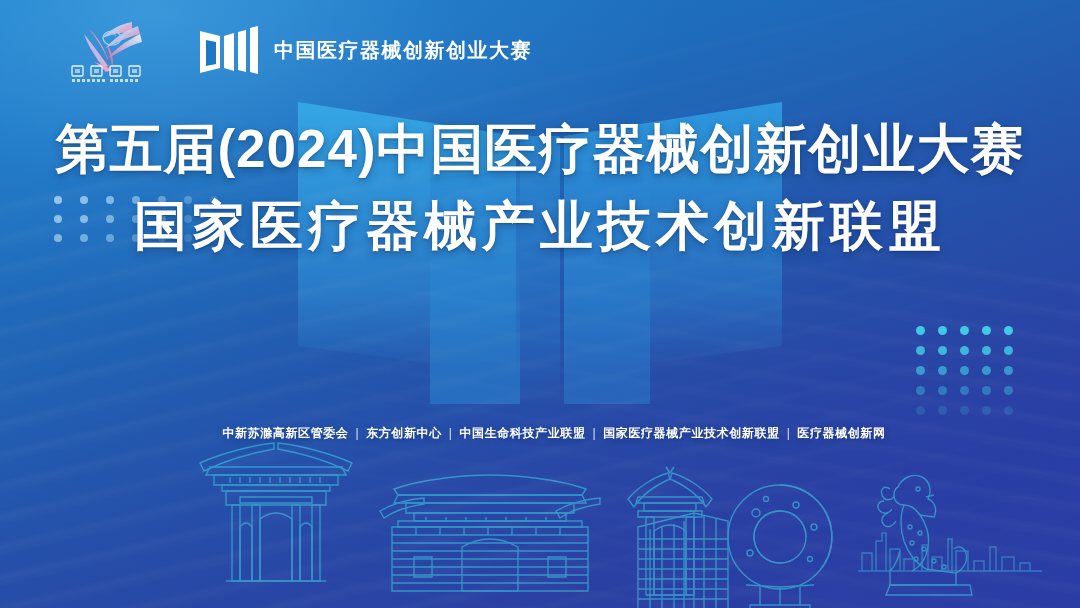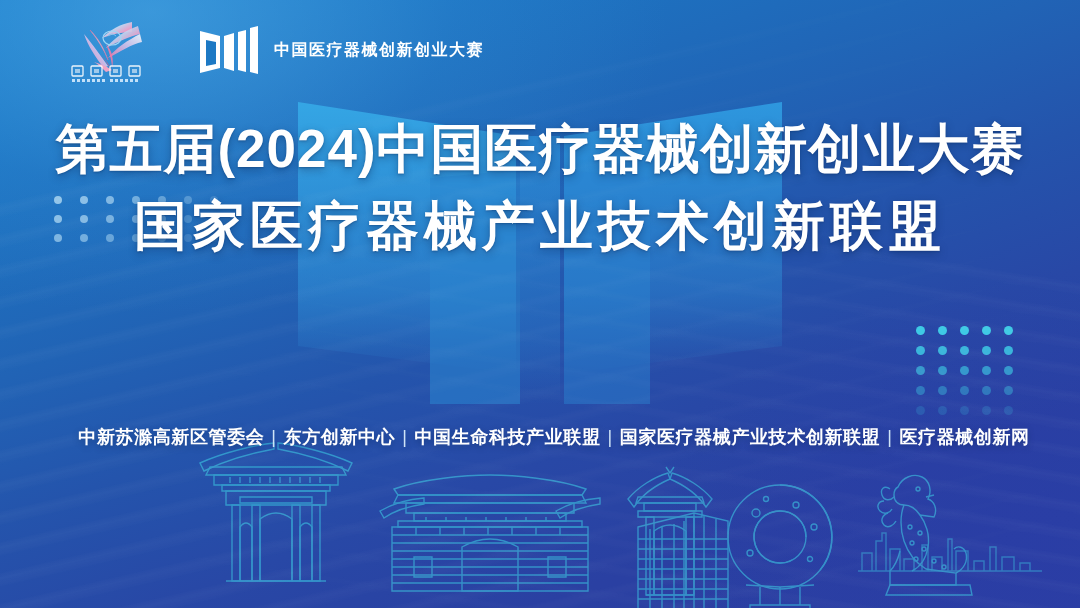--- a/index.html
+++ b/index.html
@@ -84,21 +84,21 @@
            display:flex; align-items:center; z-index:6; }
 
   .logo-ic{ margin-left:60px; width:100px; height:72px; position:relative; }
   .logo-ic svg{ display:block; }
 
   .logo-div{ margin-left:38px; display:flex; align-items:center; }
   .logo-gate-mark{ width:62px; height:52px; }
   .logo-gate-mark svg{ display:block; }
   .logo-words{ margin-left:14px; }
   .logo-cn{
-    color:#ffffff; font-size:16px; font-weight:bold; letter-spacing:1.5px;
+    color:#ffffff; font-size:20px; font-weight:bold; letter-spacing:1.5px;
     line-height:1.15; white-space:nowrap;
   }
   .logo-en{
     color:#eaf4ff; font-size:8.5px; font-weight:bold; letter-spacing:.25px;
     margin-top:3px; white-space:nowrap;
   }
 
   
   .content{ position:absolute; inset:0; z-index:7; text-align:center; }
 
@@ -124,21 +124,21 @@
     text-shadow:0 2px 6px rgba(10,40,90,.4);
   }
 
   .host-title{
     position:absolute; left:0; right:0; top:390px;
     color:#ffffff; font-weight:bold; font-size:17px; letter-spacing:3px;
     text-shadow:0 2px 6px rgba(10,40,90,.4);
   }
   .host-list{
     position:absolute; left:0; right:0; top:425px;
-    color:#ffffff; font-weight:bold; font-size:18px; letter-spacing:.6px;
+    color:#ffffff; font-weight:bold; font-size:12px; letter-spacing:.6px;
     white-space:nowrap;
     text-shadow:0 2px 6px rgba(10,40,90,.45);
     margin-left:28px;
   }
   .host-list .sep{ color:#cfe4f7; font-weight:normal; padding:0 7px; }
 </style>
 </head>
 <body>
 
 <div class="poster">

